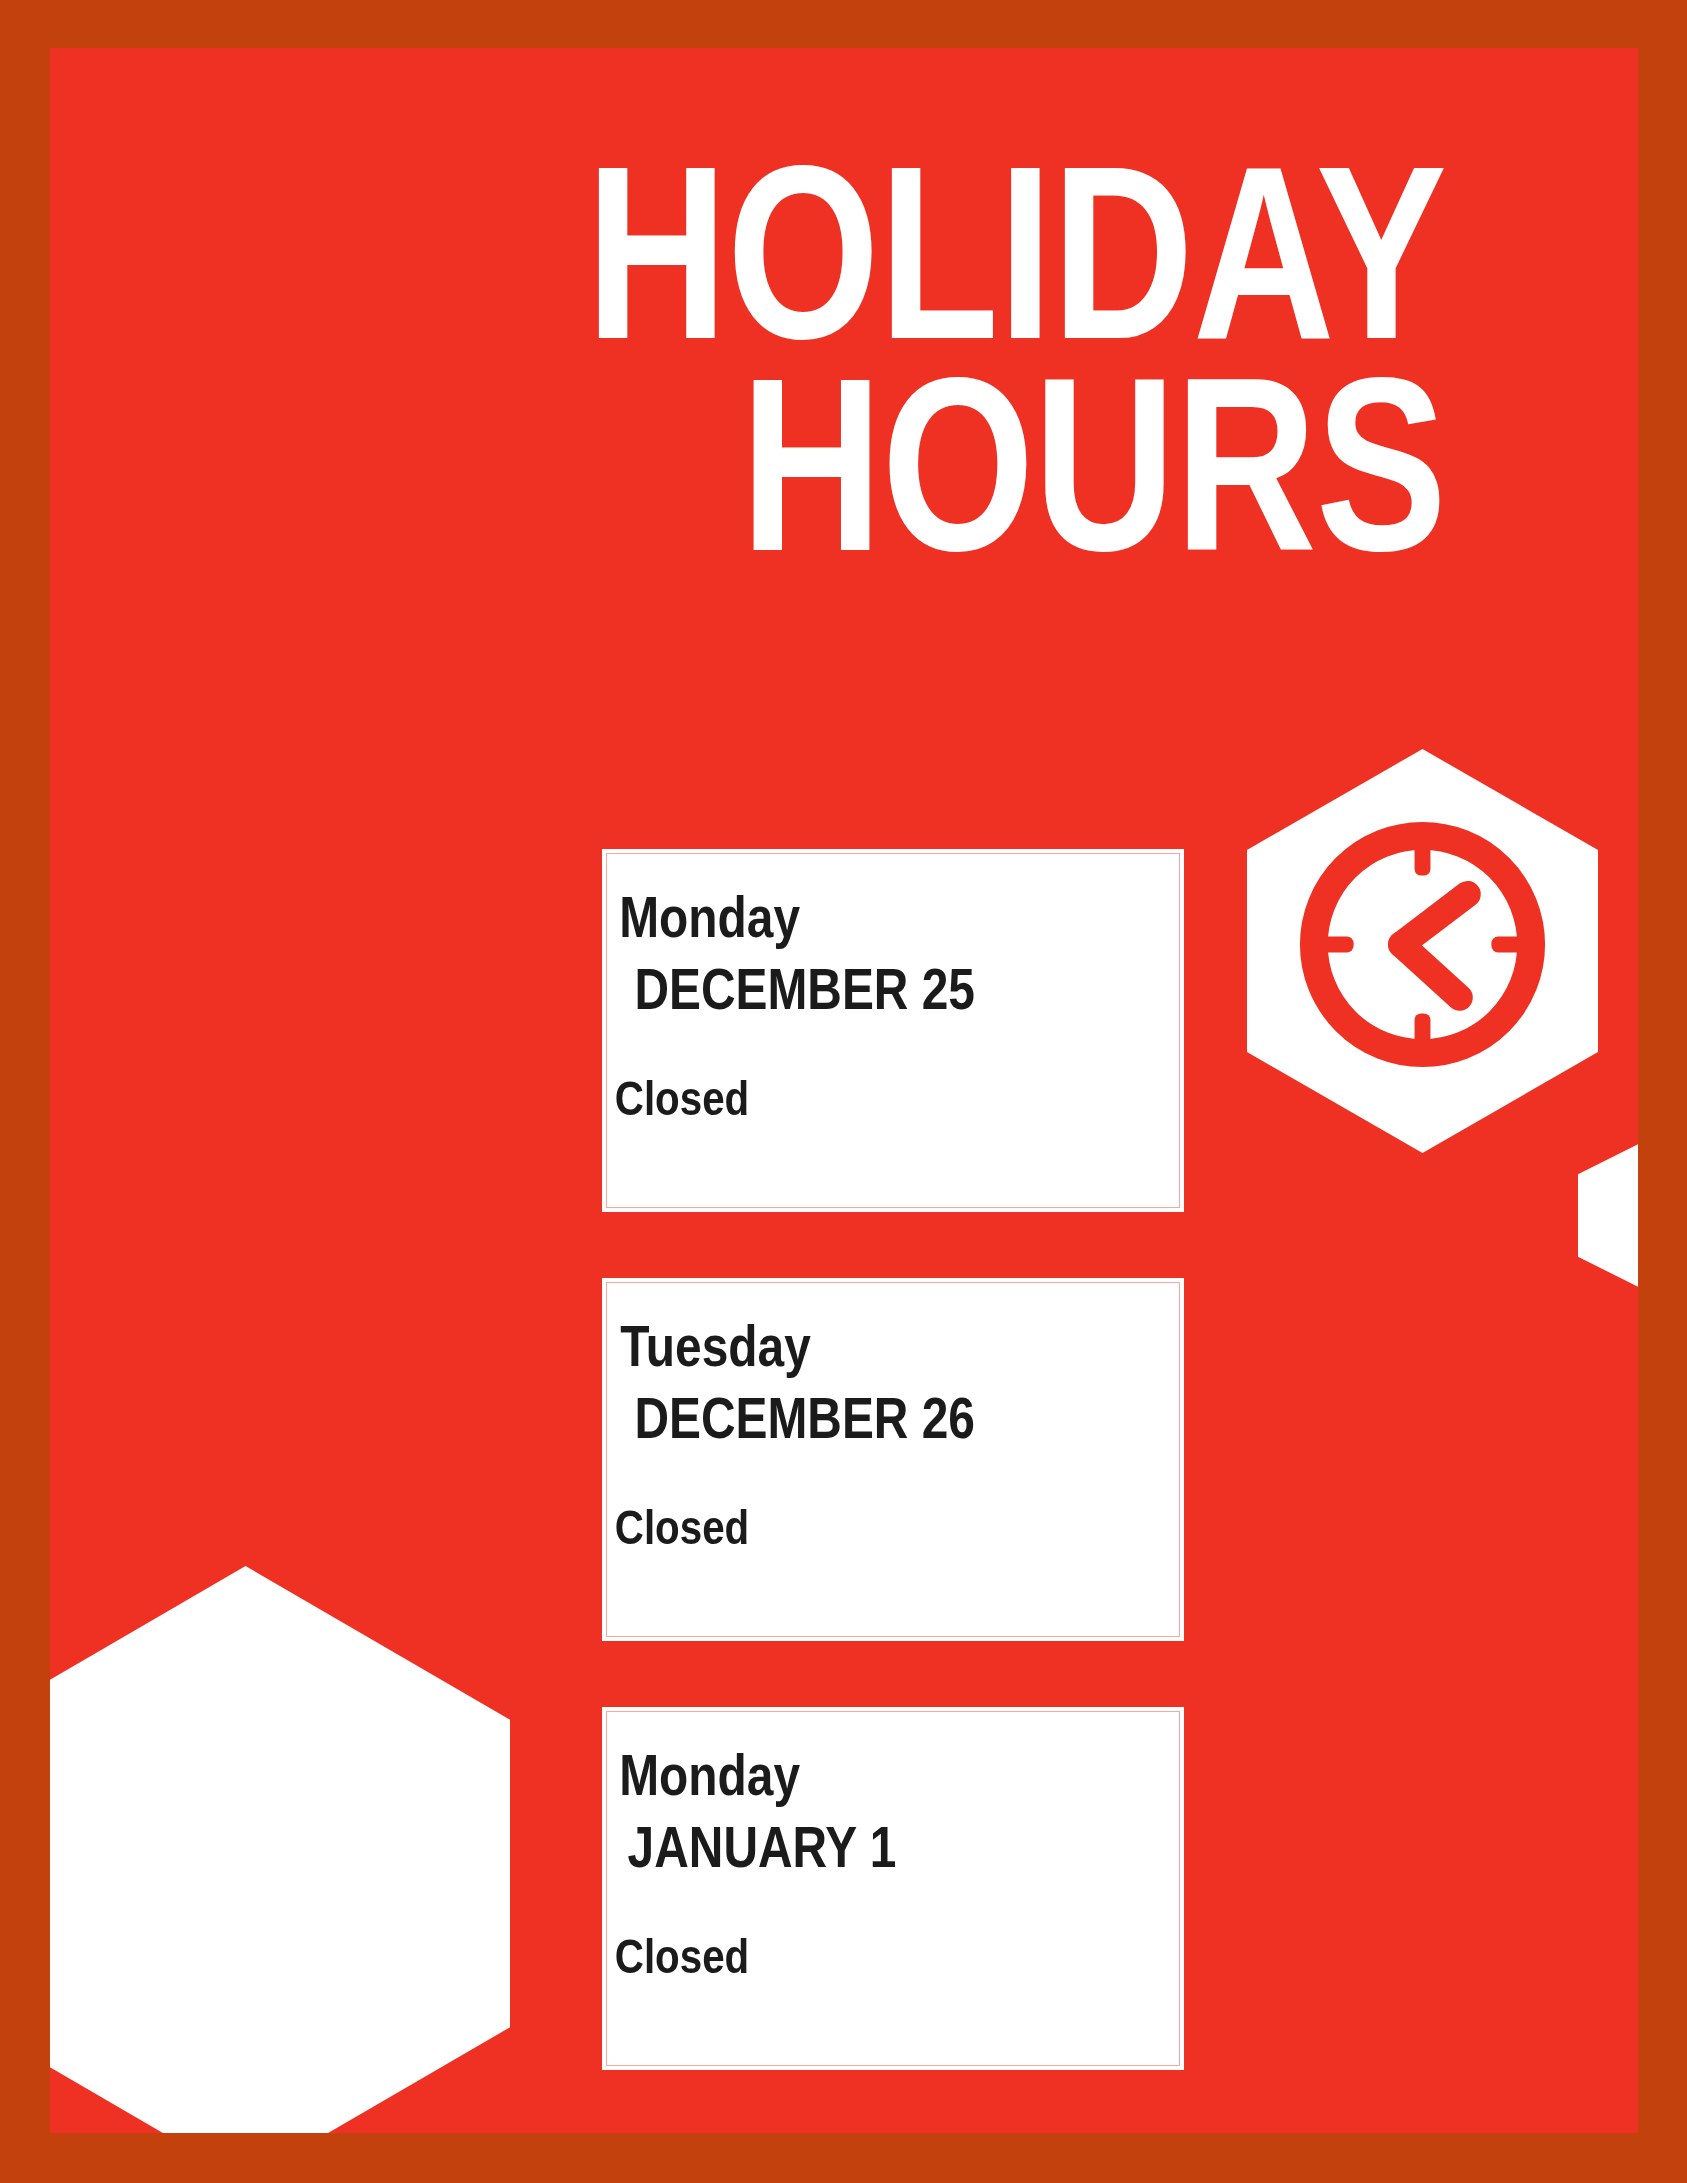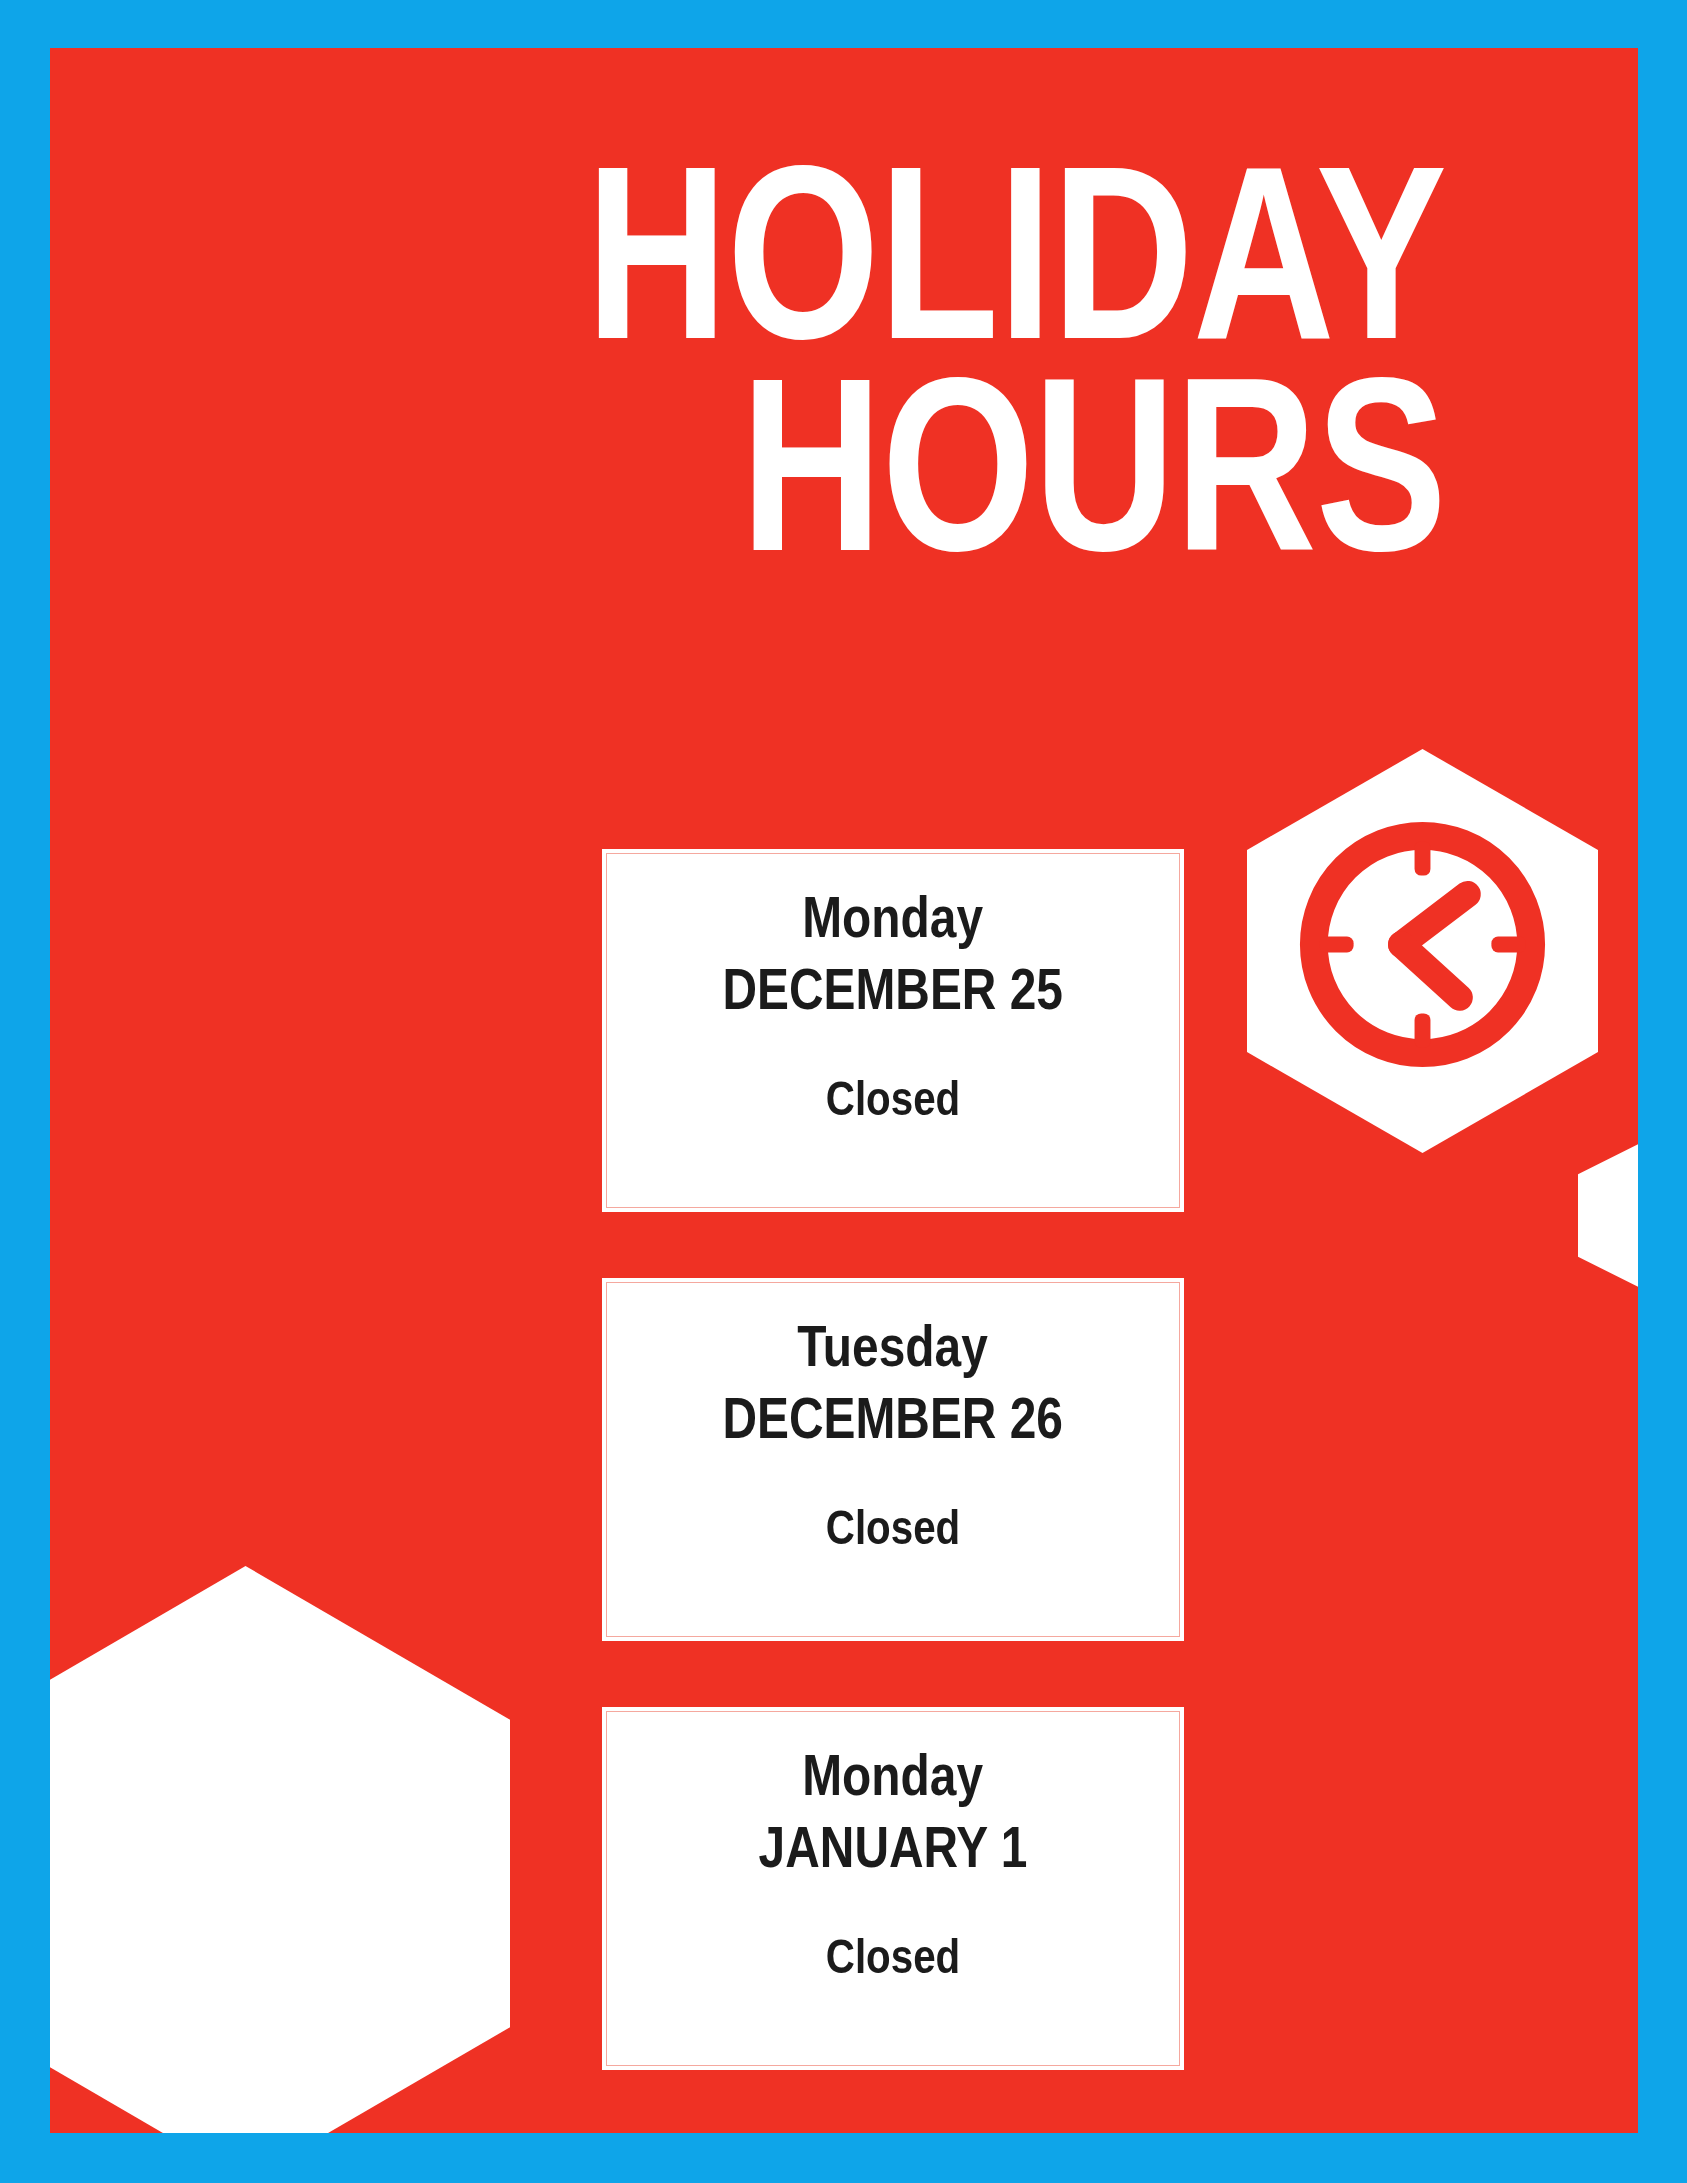--- a/index.html
+++ b/index.html
@@ -11,21 +11,21 @@
     width: 1687px;
     height: 2183px;
     font-family: "Liberation Sans", sans-serif;
     overflow: hidden;
   }
 
   #poster {
     position: relative;
     width: 1687px;
     height: 2183px;
-    background: #0ea5e9;
+    background: #c2410c;
   }
 
   
   .red-panel {
     position: absolute;
     left: 50px;
     top: 48px;
     width: 1588px;
     height: 2085px;
     background: #EF3124;
@@ -111,21 +111,21 @@
     position: absolute;
     left: 4px; top: 4px; right: 4px; bottom: 4px;
     border: 1.3px solid #F5A89E;
     pointer-events: none;
   }
   .card-inner {
     position: absolute;
     left: 0; right: 0; top: 0; bottom: 0;
     display: flex;
     flex-direction: column;
-    align-items: center;
+    align-items: flex-start;
     justify-content: flex-start;
     padding-top: 38px;
     box-sizing: border-box;
     border-radius: 30px;
   }
   .card-day {
     color: #1b1b1b;
     font-size: 57px;
     font-weight: 700;
     line-height: 1.08;

